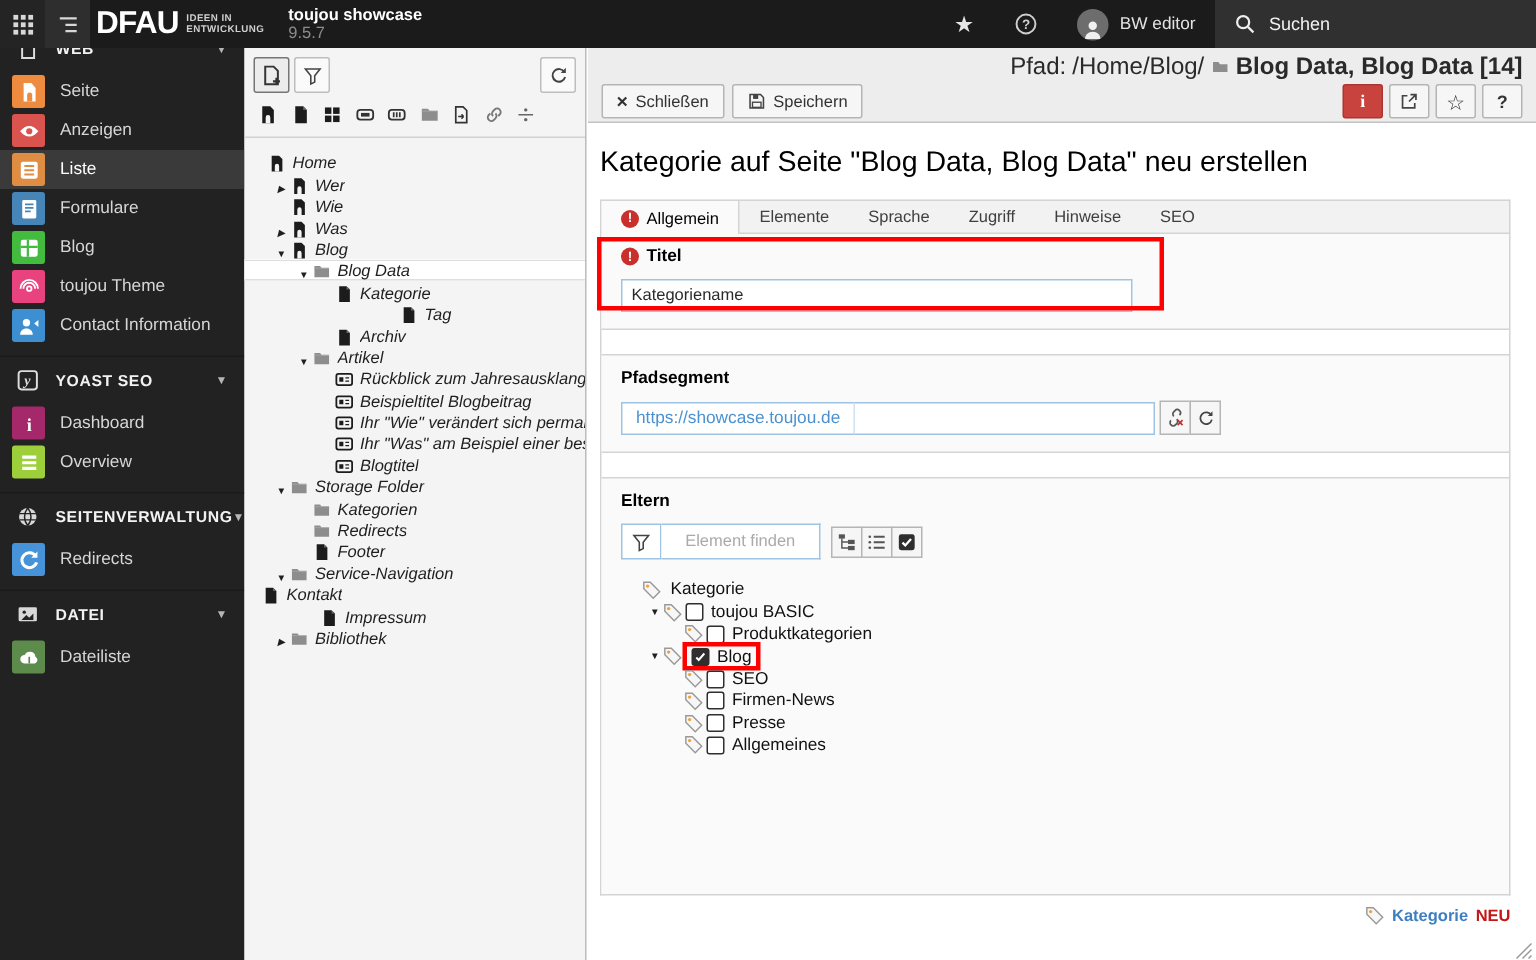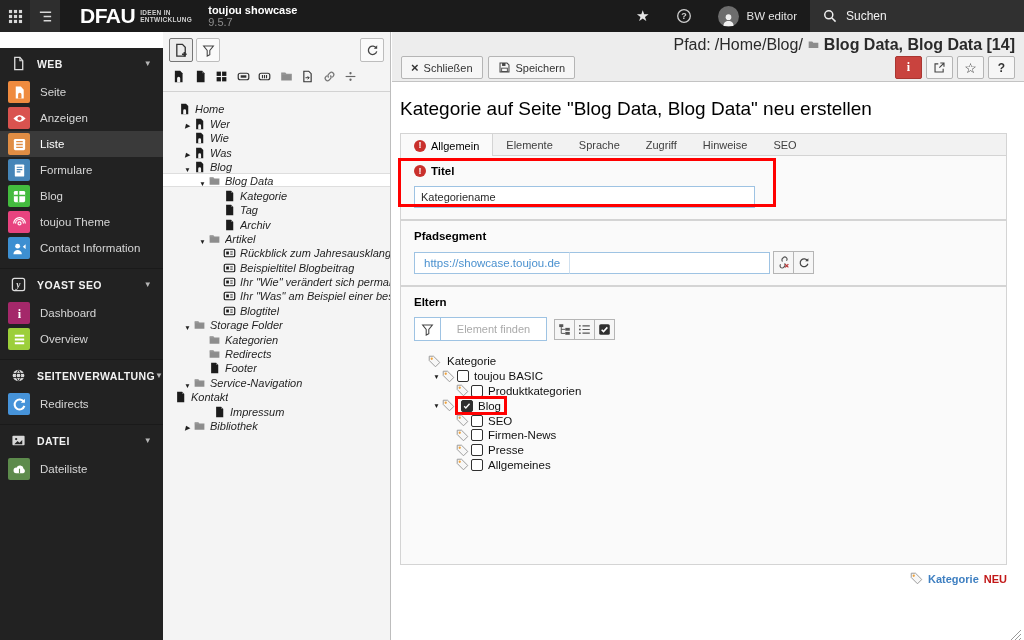--- a/index.html
+++ b/index.html
@@ -6,35 +6,35 @@
   html,body { width:1024px; height:640px; }
   body { font-family:"Liberation Sans",sans-serif; position:relative; overflow:hidden; background:#fff; color:#222; }
   .ic { display:inline-flex; flex:none; align-items:center; justify-content:center; }
   .ic svg { width:100%; height:100%; display:block; }
 
   
   .topbar { position:absolute; top:0; left:0; right:0; height:32px; background:#1b1b1b; display:flex; align-items:stretch; z-index:5; }
   .tb-left { display:flex; align-items:stretch; background:#242424; }
   .tb-iconbtn { width:30px; display:flex; align-items:center; justify-content:center; cursor:pointer; }
   .tb-iconbtn.lit { background:#2e2e2e; }
-  .brand { display:flex; align-items:center; padding-left:20px; }
+  .brand { display:flex; align-items:center; padding-left:4px; }
   .brand-name { color:#fff; font-size:21px; font-weight:bold; letter-spacing:-0.5px; }
   .brand-claim { color:#cfcfcf; font-size:6.5px; font-weight:bold; line-height:7.5px; margin-left:5px; letter-spacing:.3px; }
   .site-info { margin-left:16px; display:flex; flex-direction:column; justify-content:center; }
   .site-name { color:#fff; font-size:11px; font-weight:bold; line-height:12px; }
   .site-version { color:#8d8d8d; font-size:11px; line-height:13px; }
   .tb-right { margin-left:auto; display:flex; align-items:center; }
   .tb-item { padding:0 13px; height:32px; display:flex; align-items:center; cursor:pointer; }
   .tb-star { color:#e6e6e6; font-size:15px; }
   .tb-user { display:flex; align-items:center; gap:8px; color:#e3e3e3; font-size:11.5px; }
   .avatar { width:21px; height:21px; border-radius:50%; background:#6d6d6d; overflow:hidden; display:flex; align-items:flex-end; justify-content:center; }
   .tb-search { width:214px; height:32px; background:#303030; display:flex; align-items:center; gap:9px; padding-left:13px; color:#f2f2f2; font-size:12px; cursor:pointer; }
 
   
-  .mm { position:absolute; top:48px; left:0; width:163px; bottom:0; background:#222; overflow:hidden; }
+  .mm { position:absolute; top:17px; left:0; width:163px; bottom:0; background:#222; overflow:hidden; }
   .mm-sec { padding-bottom:7px; }
   .mm-sec + .mm-sec { border-top:1px solid #1a1a1a; }
   .mm-hdr { display:flex; align-items:center; height:31px; padding:0 11px; color:#f2f2f2; font-size:10.5px; font-weight:bold; letter-spacing:.4px; cursor:pointer; }
   .mm-hdr .lbl { margin-left:11px; }
   .mm-hdr .hcaret { margin-left:auto; color:#b5b5b5; font-size:8px; }
   .mm-item { display:flex; align-items:center; height:26px; padding:0 8px; color:#d6d6d6; font-size:11.5px; cursor:pointer; }
   .mm-item.active { background:#3a3a3a; color:#fff; }
   .tile { width:22px; height:22px; border-radius:2px; margin-right:10px; display:flex; align-items:center; justify-content:center; flex:none; }
 
   
@@ -66,21 +66,21 @@
 
   .cbody { position:relative; padding:0 17px 0 8px; height:557px; }
   .page-title { font-size:19px; font-weight:500; color:#000; margin:16px 0 13px; }
   .tabbar { display:flex; background:#f2f2f2; border:1px solid #d4d4d4; height:23px; }
   .tab { display:flex; align-items:center; gap:5px; padding:0 13px; font-size:11px; color:#404040; cursor:pointer; }
   .tab.active { background:#fafafa; border-right:1px solid #d4d4d4; height:23px; margin-bottom:-1px; color:#000; }
   .alert-dot { width:12px; height:12px; border-radius:50%; background:#c9302c; color:#fff; font-size:9px; font-weight:bold; display:inline-flex; align-items:center; justify-content:center; line-height:1; }
 
   .form-panel { border:1px solid #d4d4d4; border-top:none; background:#fff; }
   .fieldset { background:#fafafa; padding:9px 13px 11px; position:relative; }
-  .fieldset + .fieldset { border-top:1px solid #d4d4d4; margin-top:0; }
+  .fieldset + .fieldset { border-top:1px solid #d4d4d4; margin-top:16px; }
   .fieldset.mid { border-bottom:1px solid #d4d4d4; }
   .fs-titel { border-bottom:1px solid #d4d4d4; }
   .fs-eltern { padding-bottom:92px; }
   .flabel { display:flex; align-items:center; gap:5px; font-size:11.5px; font-weight:bold; color:#000; margin-bottom:9px; }
   .text-input { height:22px; border:1px solid #9ec3e3; background:#fff; font-size:11px; padding:0 6px; color:#2a2a2a; outline:none; }
   .titel-input { width:341px; display:block; }
   .redbox1 { position:absolute; left:-3px; top:2px; width:378px; height:49px; border:3px solid #ff0000; pointer-events:none; }
 
   .slug-group { display:flex; align-items:center; }
   .slug-prefix { height:22px; display:flex; align-items:center; border:1px solid #9ec3e3; border-right:1px solid #cfe0ef; padding:0 9px; color:#4b91cf; font-size:11.5px; background:#fff; }
@@ -510,21 +510,21 @@
       <div class="trow" style="padding-left: 49px;">
         <span class="tcaret"></span>
         <span class="ic" style="width: 13px; height: 12px;">
           <svg viewBox="0 0 16 16">
             <path d="M3.5 1h6.5L13 4v11H3.5z" fill="#1c1c1c"></path>
             <path d="M10 1l3 3h-3z" fill="#666"></path>
           </svg>
         </span>
         <span class="tlabel">Kategorie</span>
       </div>
-      <div class="trow" style="padding-left: 49px;">
+      <div class="trow" style="padding-left: 49px; margin-left: 43px;">
         <span class="tcaret"></span>
         <span class="ic" style="width: 13px; height: 12px;">
           <svg viewBox="0 0 16 16">
             <path d="M3.5 1h6.5L13 4v11H3.5z" fill="#1c1c1c"></path>
             <path d="M10 1l3 3h-3z" fill="#666"></path>
           </svg>
         </span>
         <span class="tlabel">Tag</span>
       </div>
       <div class="trow" style="padding-left: 49px;">

